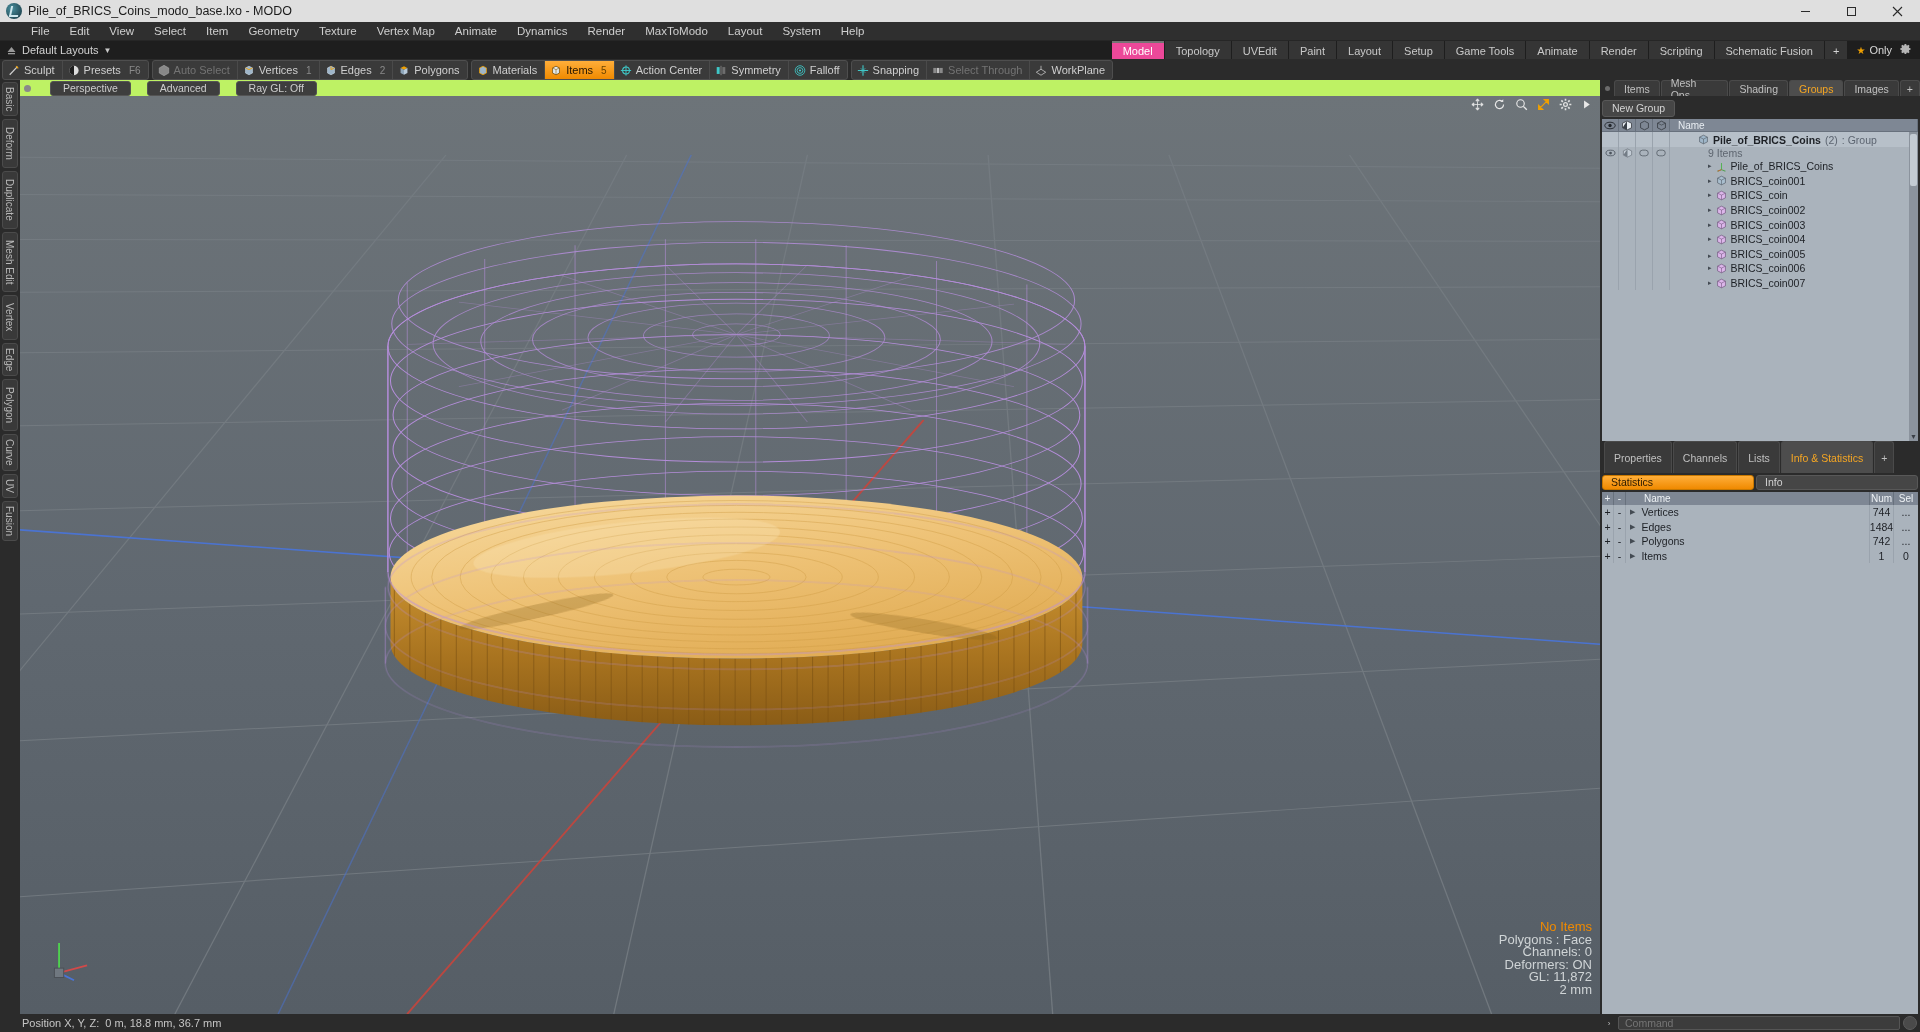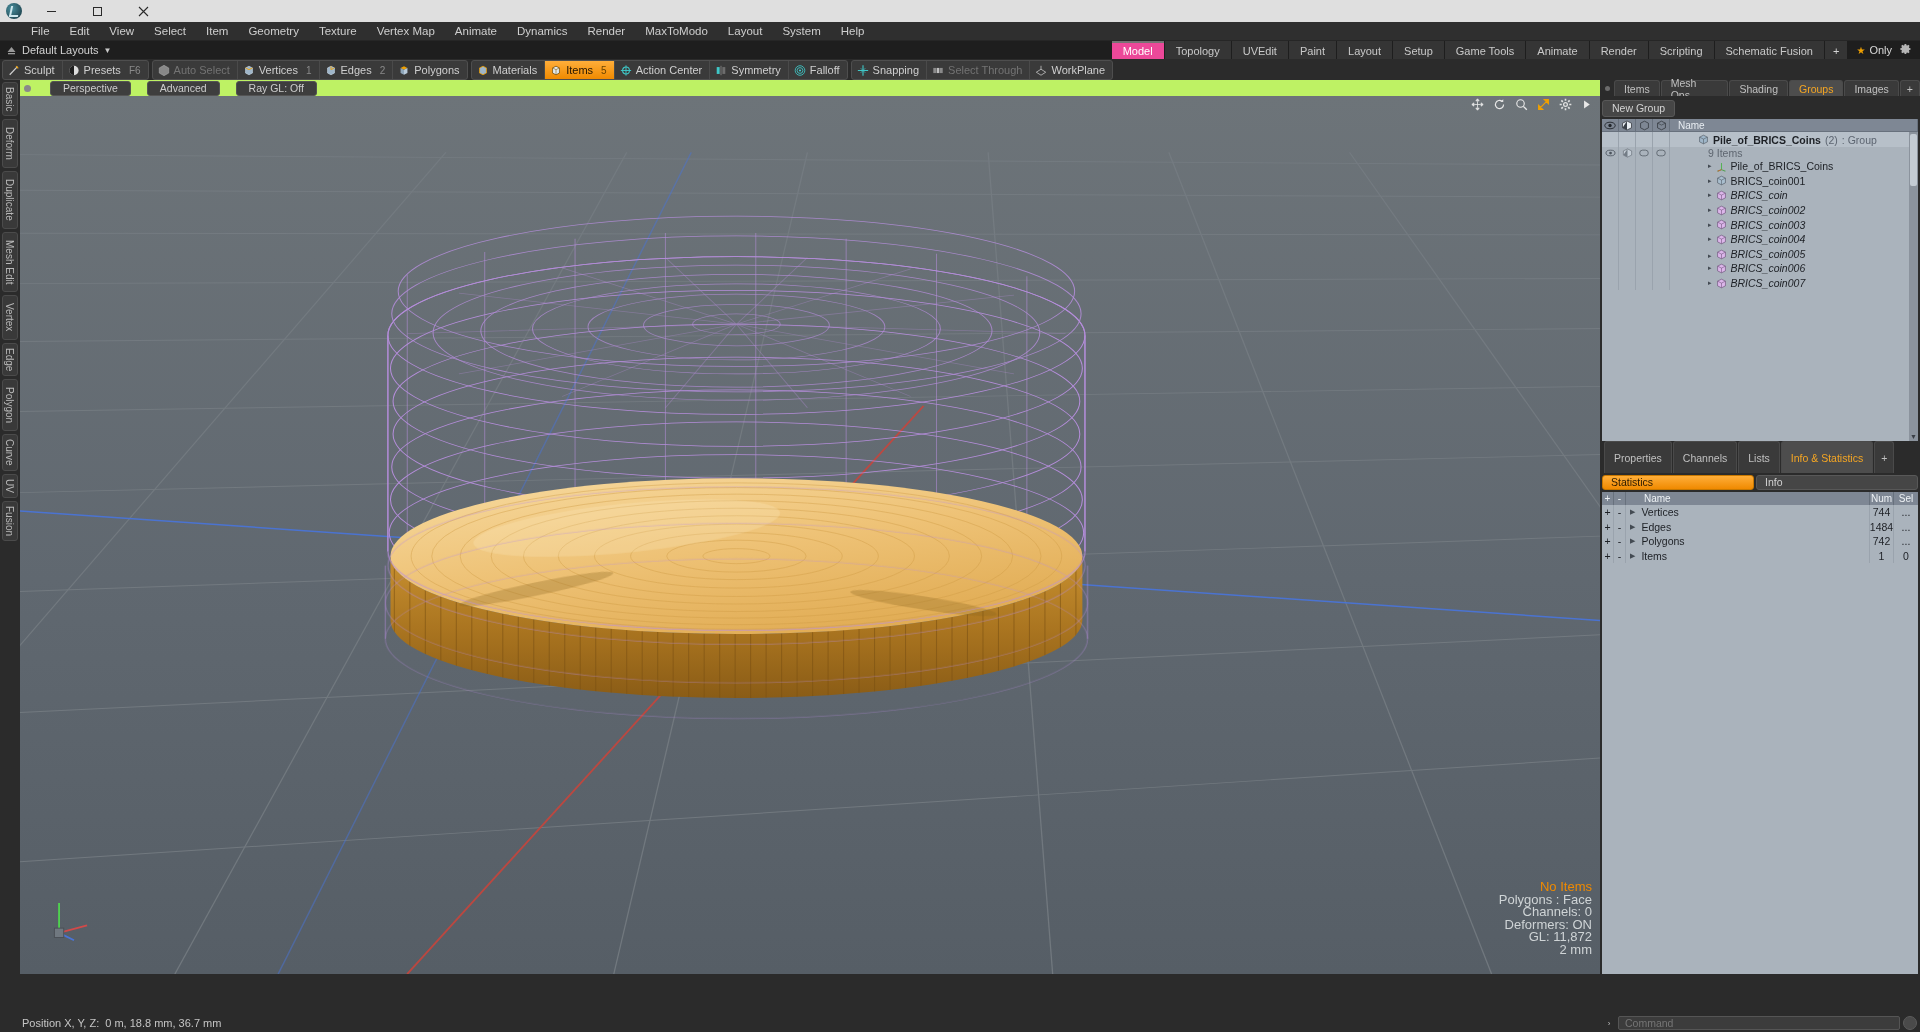--- a/index.html
+++ b/index.html
@@ -163,21 +163,21 @@
   .th-eye { width:17px; } .th-wire { width:17px; } .th-a { width:17px;} .th-b{ width:17px;}
   .th-name { flex:1; padding-left:8px; justify-content:flex-start !important; }
   .tree-body { flex:1; overflow:hidden; background:#aab3bc; position:relative; }
   .trow { height:14.6px; display:flex; align-items:center; font-size:10.5px; color:#1d2025; }
   .trow .cell { border-right:1px solid #9aa3ad; height:14.6px; display:flex; align-items:center; justify-content:center;}
   .c1{width:17px;} .c2{width:17px;} .c3{width:17px;} .c4{width:17px;}
   .tname { flex:1; padding-left:4px; display:flex; align-items:center; gap:4px; white-space:nowrap; }
   .grp-row { background:#b7c0c9; font-weight:bold; }
   .grp-meta { font-weight:normal; color:#5c6470; }
   .subtle { color:#5e6670; font-style:normal; }
-  .itm { font-style: italic; }
+  .itm { }
   .cubeico { width:11px; height:11px; flex:0 0 11px; }
   .tree-scroll {
     position:absolute; right:0; top:13px; bottom:0; width:9px; background:#8b939d;
   }
   .tree-scroll .thumb { position:absolute; left:1px; right:1px; top:2px; height:52px; background:#c3cbd3; border-radius:2px;}
   .tree-scroll .arr { position:absolute; left:0; right:0; height:9px; display:flex;align-items:center;justify-content:center;font-size:7px;color:#3a3f46;}
   .tree-scroll .arr.up{top:0;} .tree-scroll .arr.dn{bottom:0;}
 
   .rp-bottom { flex:1; display:flex; flex-direction:column; min-height:0; }
   .stat-tabrow { height:32px; display:flex; align-items:stretch; gap:1px; padding-left:3px; }
@@ -209,20 +209,21 @@
   .grid-svg { position:absolute; inset:0; width:100%; height:100%; }
   .coin-svg { position:absolute; inset:0; width:100%; height:100%; }
 </style>
 </head>
 <body>
 
 <div class="app">
 
   <div class="titlebar">
     <div class="tb-icon"></div>
+    <div class="tb-title">Pile_of_BRICS_Coins_modo_base.lxo - MODO</div>
     <div class="win-btns">
       <div class="win-btn">
         <svg width="11" height="11" viewBox="0 0 11 11">
             <rect x="1" y="5" width="9" height="1" fill="#2a2a2a"></rect>
           </svg>
       </div>
       <div class="win-btn">
         <svg width="11" height="11" viewBox="0 0 11 11">
             <rect x="1.5" y="1.5" width="8" height="8" fill="none" stroke="#2a2a2a" stroke-width="1"></rect>
           </svg>
@@ -906,21 +907,21 @@
               <span>Items</span>
             </div>
             <div class="c sc-num">1</div>
             <div class="c sc-sel">0</div>
           </div>
         </div>
       </div>
     </div>
   </div>
 
-  <div style="display:flex; flex:0 0 18px;margin-top:40px;">
+  <div style="display:flex; flex:0 0 18px;">
     <div class="statusbar" style="flex:1;">
       <span>Position X, Y, Z:</span>
       <span>0 m, 18.8 mm, 36.7 mm</span>
     </div>
     <div class="cmdbar" style="width:320px; flex:0 0 320px;">
       <span class="cmd-arrow">›</span>
       <input class="cmd-input" placeholder="Command" style="">
       <span class="cmd-btn"></span>
     </div>
   </div>

